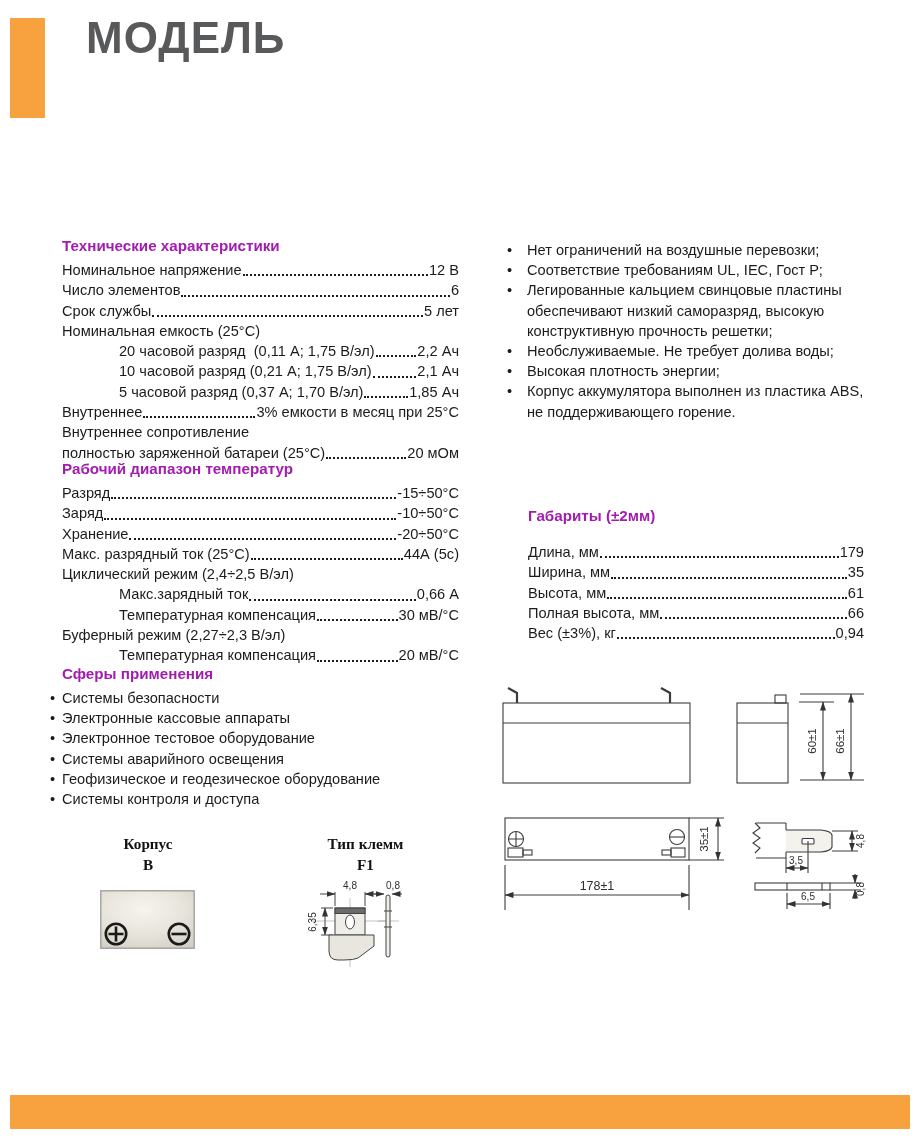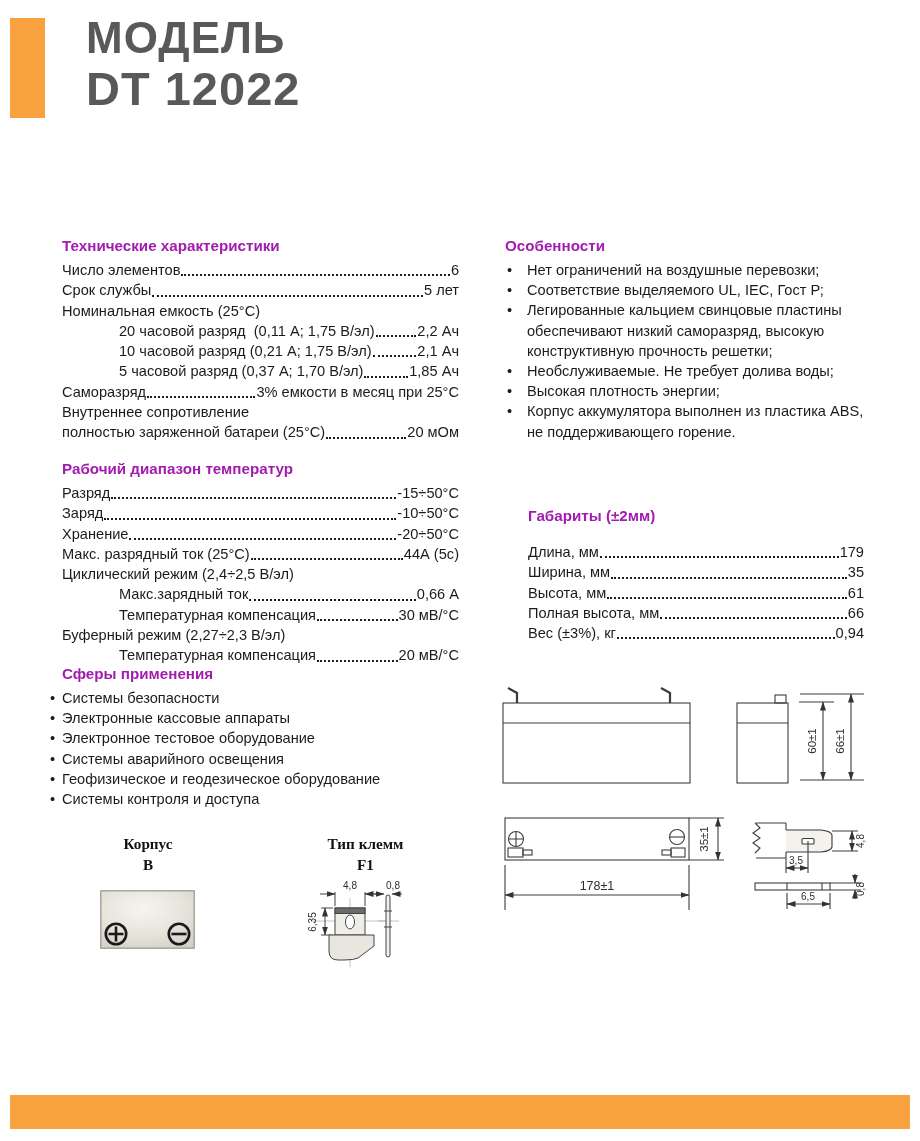--- a/index.html
+++ b/index.html
@@ -47,27 +47,31 @@
   svg .dimtxt3{font-size:12.5px;}
 </style>
 </head>
 <body>
 
 <div class="page">
 
   <div class="accent-bar"></div>
   <div class="title">
     <div class="l1">МОДЕЛЬ</div>
-    <div class="l2">DT 12022</div>
   </div>
 
   <section class="sec" style="left:62px;top:236px;width:397px">
     <h2 class="h">Технические характеристики</h2>
     <div class="slist">
 
+        <div class="srow">
+          <span class="lbl">Номинальное напряжение</span>
+          <span class="leader"></span>
+          <span class="val">12 В</span>
+        </div>
 
         <div class="srow">
           <span class="lbl">Число элементов</span>
           <span class="leader"></span>
           <span class="val">6</span>
         </div>
 
         <div class="srow">
           <span class="lbl">Срок службы</span>
           <span class="leader"></span>
@@ -91,21 +95,21 @@
           <span class="val">2,1 Ач</span>
         </div>
 
         <div class="srow indent">
           <span class="lbl">5 часовой разряд (0,37 А; 1,70 В/эл)</span>
           <span class="leader"></span>
           <span class="val">1,85 Ач</span>
         </div>
 
         <div class="srow">
-          <span class="lbl">Саморазряд</span>
+          <span class="lbl">Внутреннее</span>
           <span class="leader"></span>
           <span class="val">3% емкости в месяц при 25°С</span>
         </div>
 
         <div class="srow noval">
           <span class="lbl">Внутреннее сопротивление</span>
 
         </div>
 
         <div class="srow">
@@ -186,27 +190,26 @@
 
         <li>Системы аварийного освещения</li>
 
         <li>Геофизическое и геодезическое оборудование</li>
 
         <li>Системы контроля и доступа</li>
       </ul>
   </section>
 
   <section class="sec" style="left:505px;top:236px;width:365px">
-    <h2 class="h">Особенности</h2>
     <ul class="blist features">
 
 
         <li>Нет ограничений на воздушные перевозки;</li>
 
-        <li>Соответствие выделяемого UL, IEC, Гост Р;</li>
+        <li>Соответствие требованиям UL, IEC, Гост Р;</li>
 
         <li>Легированные кальцием свинцовые пластины обеспечивают низкий саморазряд, высокую конструктивную прочность решетки;</li>
 
         <li>Необслуживаемые. Не требует долива воды;</li>
 
         <li>Высокая плотность энергии;</li>
 
         <li>Корпус аккумулятора выполнен из пластика ABS, не поддерживающего горение.</li>
       </ul>
   </section>

